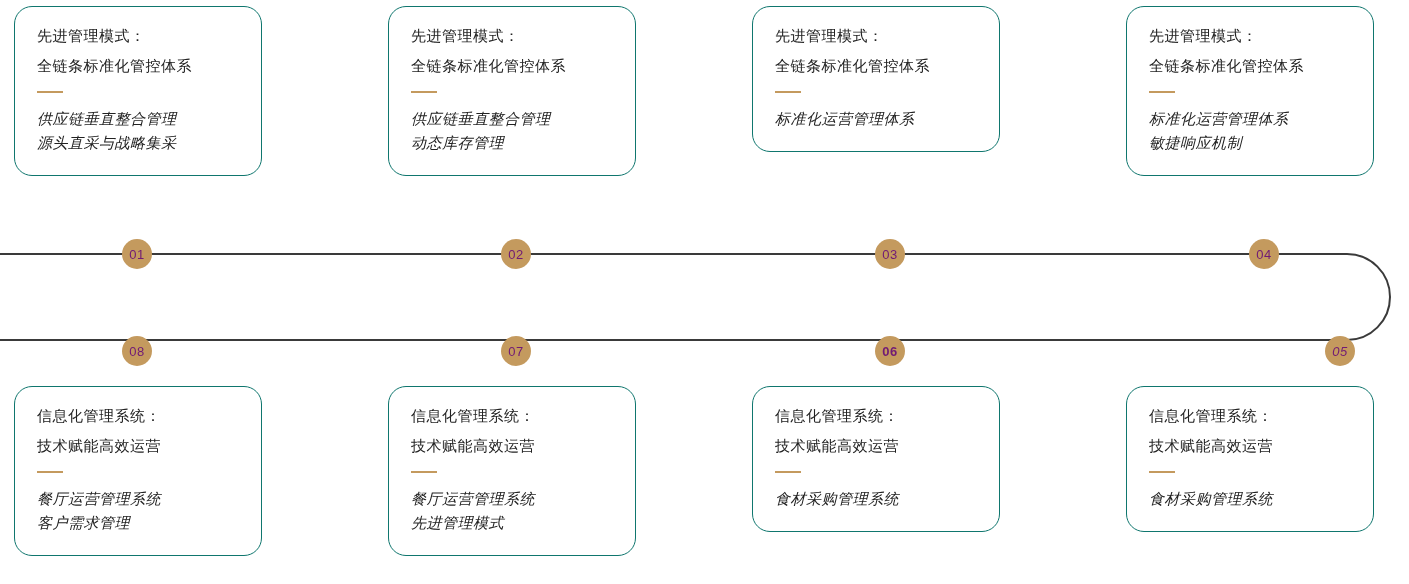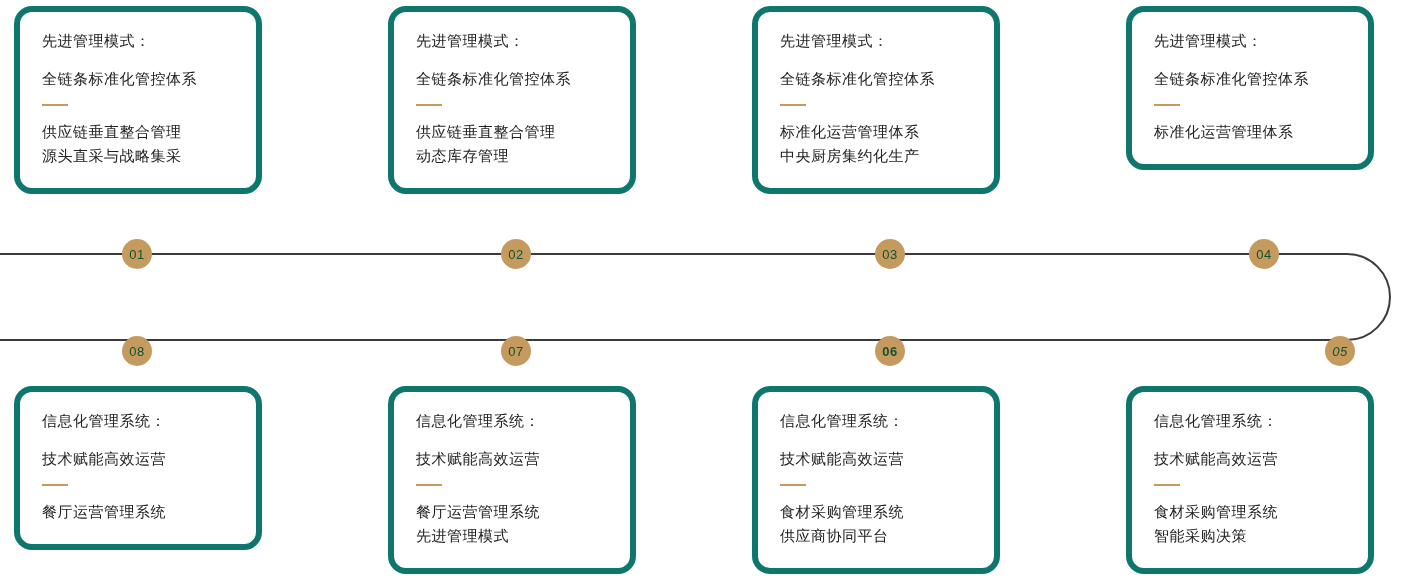--- a/index.html
+++ b/index.html
@@ -16,52 +16,53 @@
     width: 1409px;
     height: 584px;
     overflow: hidden;
   }
 
   
   .card {
     position: absolute;
     box-sizing: border-box;
     width: 248px;
-    border: 6px solid #0f766e;
+    border: 1px solid #0f766e;
     border-radius: 18px;
     padding: 18px 22px 20px 22px;
     background: #ffffff;
   }
   .card-title {
     font-size: 15px;
     line-height: 22px;
     color: #222222;
     letter-spacing: 0.5px;
     white-space: nowrap;
   }
   .card-sub {
     font-size: 15px;
     line-height: 22px;
     color: #222222;
     letter-spacing: 0.5px;
-    margin-top: 16px;
+    margin-top: 8px;
     white-space: nowrap;
   }
   .rule {
     width: 26px;
     height: 2px;
     background: #c49a5e;
     margin: 14px 0 14px 0;
   }
   .card-line {
     font-size: 15px;
     line-height: 24px;
     color: #222222;
     letter-spacing: 0.5px;
     white-space: nowrap;
+    font-style: italic;
   }
 
   .top-card { top: 6px; }
   .bottom-card { top: 386px; }
 
   .col0 { left: 14px; }
   .col1 { left: 388px; }
   .col2 { left: 752px; }
   .col3 { left: 1126px; }
 
@@ -73,21 +74,21 @@
     width: 1409px;
     height: 145px;
   }
 
   .node {
     position: absolute;
     width: 30px;
     height: 30px;
     border-radius: 50%;
     background: #c49a5e;
-    color: #14532d;
+    color: #701a75;
     font-size: 13px;
     letter-spacing: 0.5px;
     display: flex;
     align-items: center;
     justify-content: center;
     transform: translate(-50%, -50%);
     z-index: 3;
   }
   .node-top { top: 254px; }
   .node-bottom { top: 341px; margin-top: 10px; }
@@ -120,28 +121,28 @@
     <div class="rule"></div>
     <div class="card-line">供应链垂直整合管理</div>
     <div class="card-line">动态库存管理</div>
   </div>
 
   <div class="card top-card col2">
     <div class="card-title">先进管理模式：</div>
     <div class="card-sub">全链条标准化管控体系</div>
     <div class="rule"></div>
     <div class="card-line">标准化运营管理体系</div>
-    <div class="card-line">中央厨房集约化生产</div>
   </div>
 
   <div class="card top-card col3">
     <div class="card-title">先进管理模式：</div>
     <div class="card-sub">全链条标准化管控体系</div>
     <div class="rule"></div>
     <div class="card-line">标准化运营管理体系</div>
+    <div class="card-line">敏捷响应机制</div>
   </div>
 
   <svg id="timeline" viewBox="0 0 1409 145">
     <path d="M 0 29 L 1347 29 A 43 43 0 0 1 1347 115 L 0 115" fill="none" stroke="#3a3a3a" stroke-width="2"></path>
   </svg>
 
   <div class="node node-top n01">01</div>
   <div class="node node-top n02">02</div>
   <div class="node node-top n03">03</div>
   <div class="node node-top n04">04</div>
@@ -149,39 +150,38 @@
   <div class="node node-bottom n08">08</div>
   <div class="node node-bottom n07">07</div>
   <div class="node node-bottom n06">06</div>
   <div class="node node-bottom n05">05</div>
 
   <div class="card bottom-card col0">
     <div class="card-title">信息化管理系统：</div>
     <div class="card-sub">技术赋能高效运营</div>
     <div class="rule"></div>
     <div class="card-line">餐厅运营管理系统</div>
+    <div class="card-line">客户需求管理</div>
   </div>
 
   <div class="card bottom-card col1">
     <div class="card-title">信息化管理系统：</div>
     <div class="card-sub">技术赋能高效运营</div>
     <div class="rule"></div>
     <div class="card-line">餐厅运营管理系统</div>
     <div class="card-line">先进管理模式</div>
   </div>
 
   <div class="card bottom-card col2">
     <div class="card-title">信息化管理系统：</div>
     <div class="card-sub">技术赋能高效运营</div>
     <div class="rule"></div>
     <div class="card-line">食材采购管理系统</div>
-    <div class="card-line">供应商协同平台</div>
   </div>
 
   <div class="card bottom-card col3">
     <div class="card-title">信息化管理系统：</div>
     <div class="card-sub">技术赋能高效运营</div>
     <div class="rule"></div>
     <div class="card-line">食材采购管理系统</div>
-    <div class="card-line">智能采购决策</div>
   </div>
 
 </div>
 
 </body></html>

